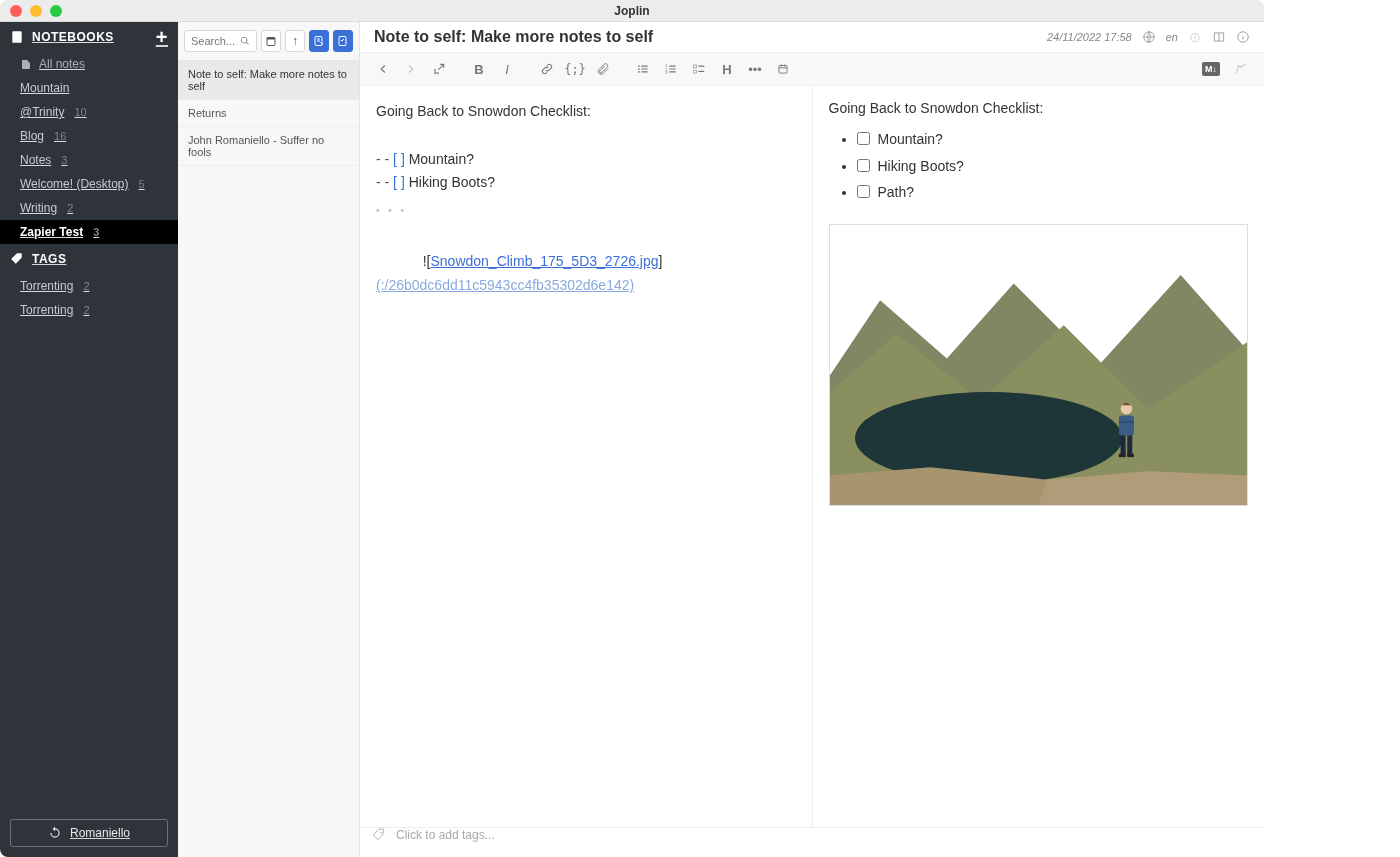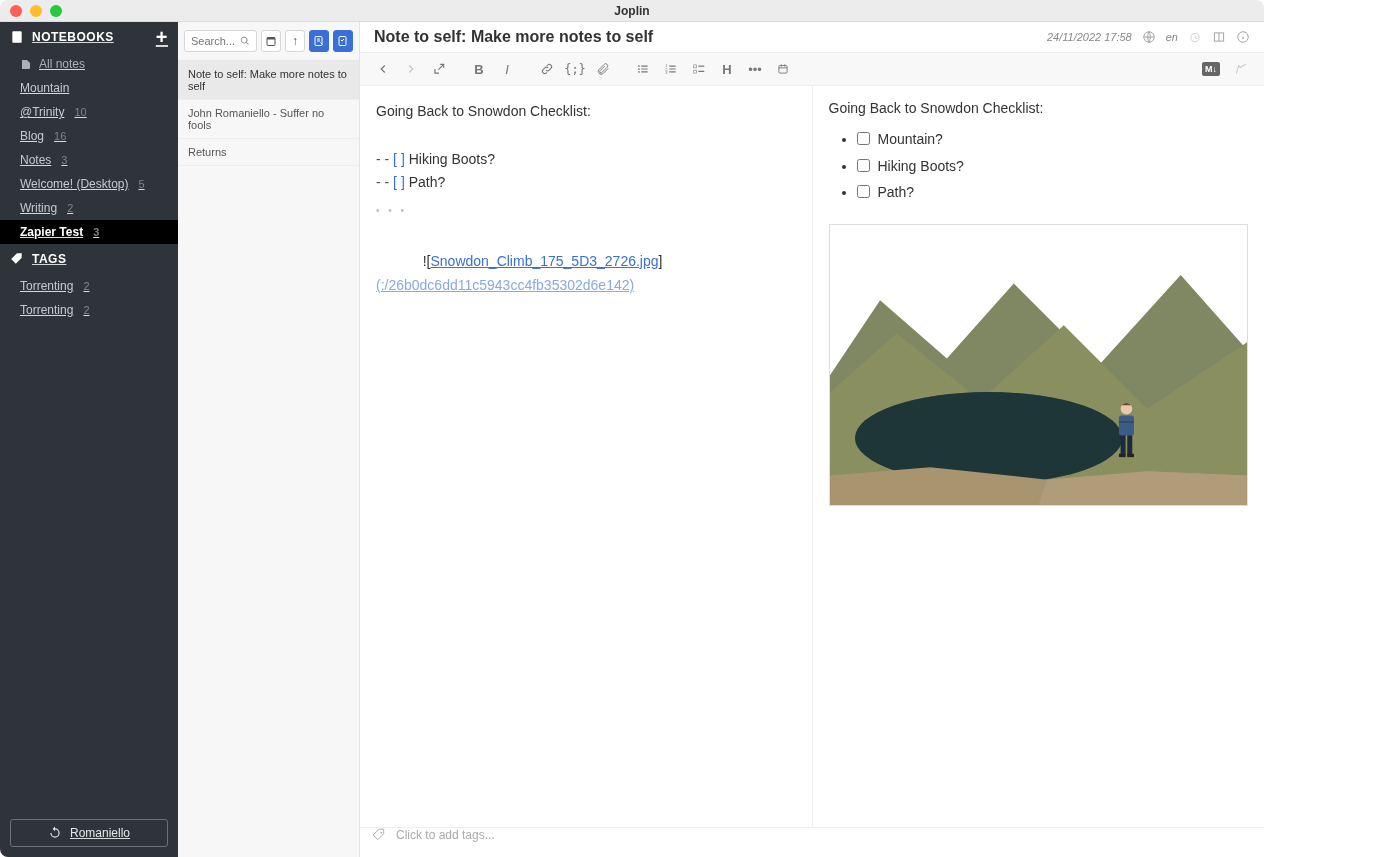--- a/index.html
+++ b/index.html
@@ -190,22 +190,22 @@
         </div>
         <div class="nl-iconbtn blue">
           <svg viewBox="0 0 24 24" fill="#fff">
               <rect x="4" y="3" width="14" height="18" rx="2" fill="none" stroke="#fff" stroke-width="2"></rect>
               <path d="M8 10l2 2 4-4" stroke="#fff" stroke-width="2" fill="none"></path>
             </svg>
         </div>
       </div>
       <div class="nl-items" id="notelist-items">
           <div class="nl-item selected">Note to self: Make more notes to self</div>
+          <div class="nl-item">Returns</div>
           <div class="nl-item">John Romaniello - Suffer no fools</div>
-          <div class="nl-item">Returns</div>
         </div>
     </div>
 
     <div class="editor-col">
       <div class="note-header">
         <div class="note-title">Note to self: Make more notes to self</div>
         <div class="note-meta">
           <span>24/11/2022 17:58</span>
           <span class="i">
               <svg viewBox="0 0 24 24">
@@ -309,22 +309,22 @@
             </div>
         </div>
       </div>
 
       <div class="split">
 
         <div class="pane editor">
           <div class="md-line">Going Back to Snowdon Checklist:</div>
           <div class="md-line">&nbsp;</div>
           <div id="md-checklist">
+              <div class="md-line"><span class="md-dashes">- - </span><span class="md-brackets">[ ]</span> Mountain?</div>
               <div class="md-line"><span class="md-dashes">- - </span><span class="md-brackets">[ ]</span> Hiking Boots?</div>
-              <div class="md-line"><span class="md-dashes">- - </span><span class="md-brackets">[ ]</span> Path?</div>
             </div>
           <div class="md-dots">• • •</div>
           <div class="md-line">
             <span class="md-link-bang">![</span><span class="md-link-text">Snowdon_Climb_175_5D3_2726.jpg</span><span class="md-link-bang">]</span><span class="md-link-url">(:/26b0dc6dd11c5943cc4fb35302d6e142)</span>
           </div>
         </div>
 
         <div class="pane preview">
           <div style="margin-bottom:10px;">Going Back to Snowdon Checklist:</div>
           <ul id="preview-checklist">

